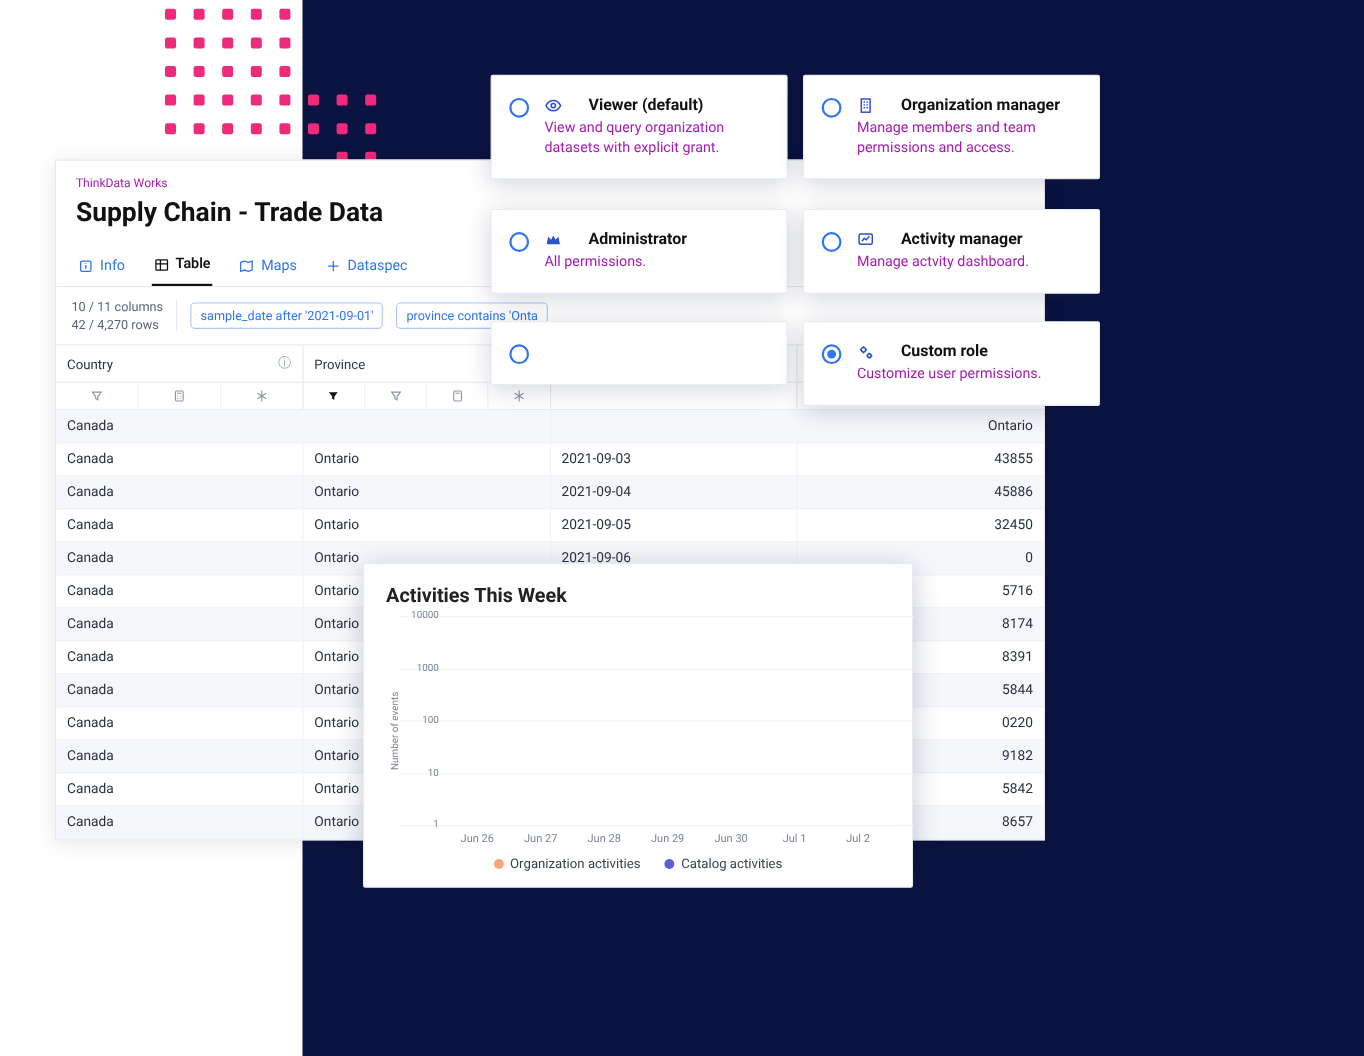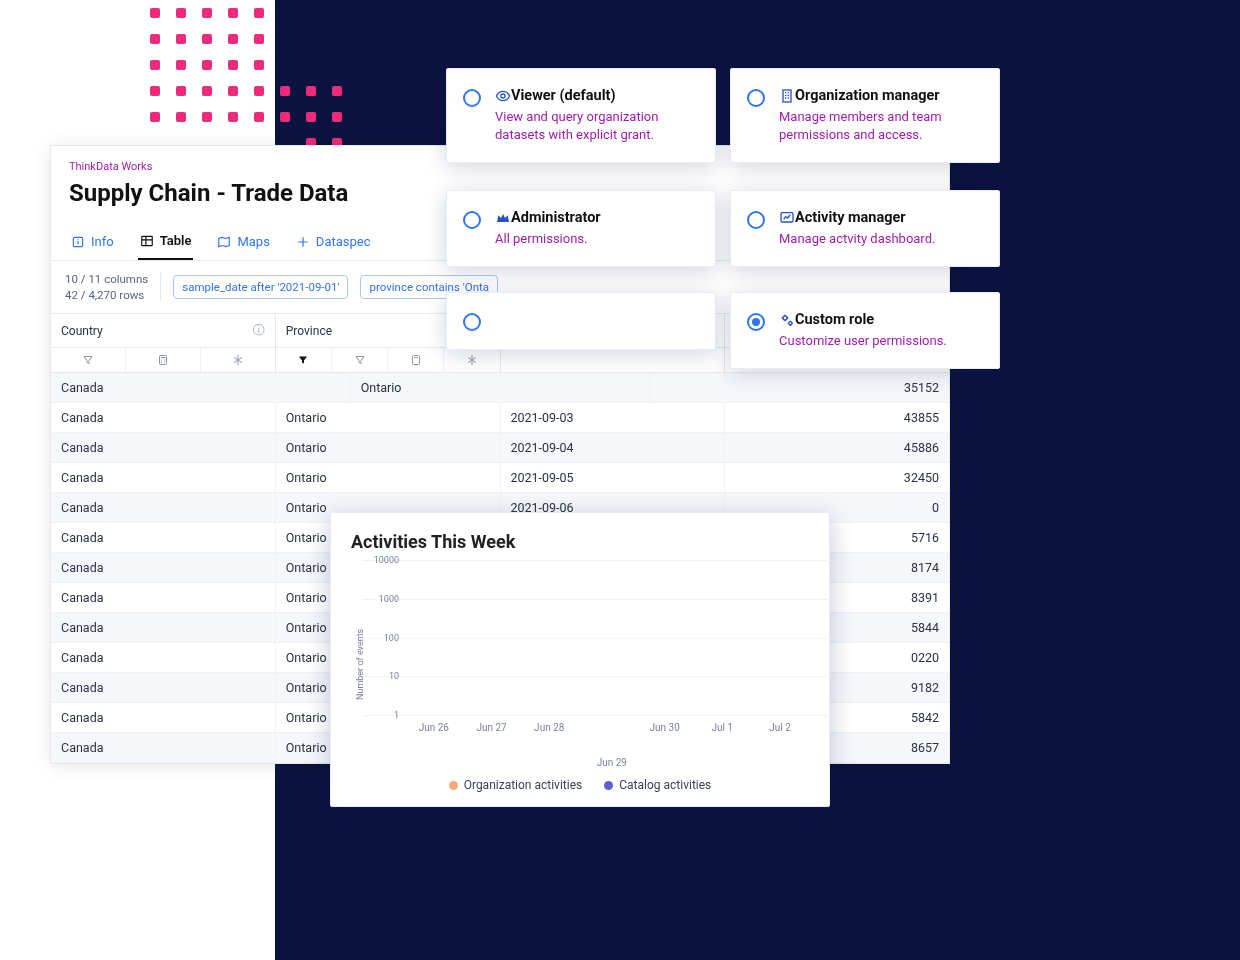--- a/index.html
+++ b/index.html
@@ -105,21 +105,21 @@
     padding: 18px 18px 18px 16px;
     display: flex; gap: 14px; align-items: flex-start;
   }
   .role-card .radio {
     width: 18px; height: 18px; border: 2px solid #2f74f0; border-radius: 50%;
     flex: 0 0 18px; margin-top: 2px; position: relative;
   }
   .role-card .radio.filled::after {
     content: ""; position: absolute; inset: 3px; background: #2f74f0; border-radius: 50%;
   }
-  .role-card .body .title-row { display: flex; align-items: center; gap: 0; }
+  .role-card .body .title-row { display: flex; align-items: center; gap: 24px; }
   .role-card .body .title { font-weight: 700; font-size: 14.5px; color: #111; }
   .role-card .body .desc { font-size: 13px; color: #a21caf; margin-top: 4px; line-height: 1.4; }
   .role-card .ic { color: #2852c5; width: 16px; height: 16px; display:inline-flex; align-items:center; justify-content:center; }
   
   .chart-panel {
     position: absolute;
     left: 330px; top: 512px;
     width: 500px; height: 295px;
     background: #fff;
     border: 1px solid #e8ebf1;
@@ -323,21 +323,20 @@
       </div>
     <div class="col">
         <div class="cell"></div>
       </div>
   </div>
 
   <div class="datarows" id="datarows">
       <div class="row">
         <div class="c">Canada</div>
         <div class="c">Ontario</div>
-        <div class="c">35152</div>
       </div>
       <div class="row">
         <div class="c">Canada</div>
         <div class="c">Ontario</div>
         <div class="c">2021-09-03</div>
         <div class="c">43855</div>
       </div>
       <div class="row">
         <div class="c">Canada</div>
         <div class="c">Ontario</div>
@@ -542,21 +541,21 @@
             <div class="bargroup">
               <div class="bar org" style="height:40.05149978319906%"></div>
               <div class="bar cat" style="height:67.47425010840047%"></div>
             </div>
           </div>
       </div>
       <div class="xaxis" id="xaxis">
           <div style="width: 40px; text-align: center;">Jun 26</div>
           <div style="width: 40px; text-align: center;">Jun 27</div>
           <div style="width: 40px; text-align: center;">Jun 28</div>
-          <div style="width: 40px; text-align: right; margin-top: 35px;">Jun 29</div>
+          <div style="width: 40px; text-align: center;">Jun 29</div>
           <div style="width: 40px; text-align: center;">Jun 30</div>
           <div style="width: 40px; text-align: center;">Jul 1</div>
           <div style="width: 40px; text-align: center;">Jul 2</div>
         </div>
     </div>
   </div>
   <div class="legend">
     <div><span class="dot org"></span><span>Organization activities</span></div>
     <div><span class="dot cat"></span><span>Catalog activities</span></div>
   </div>

